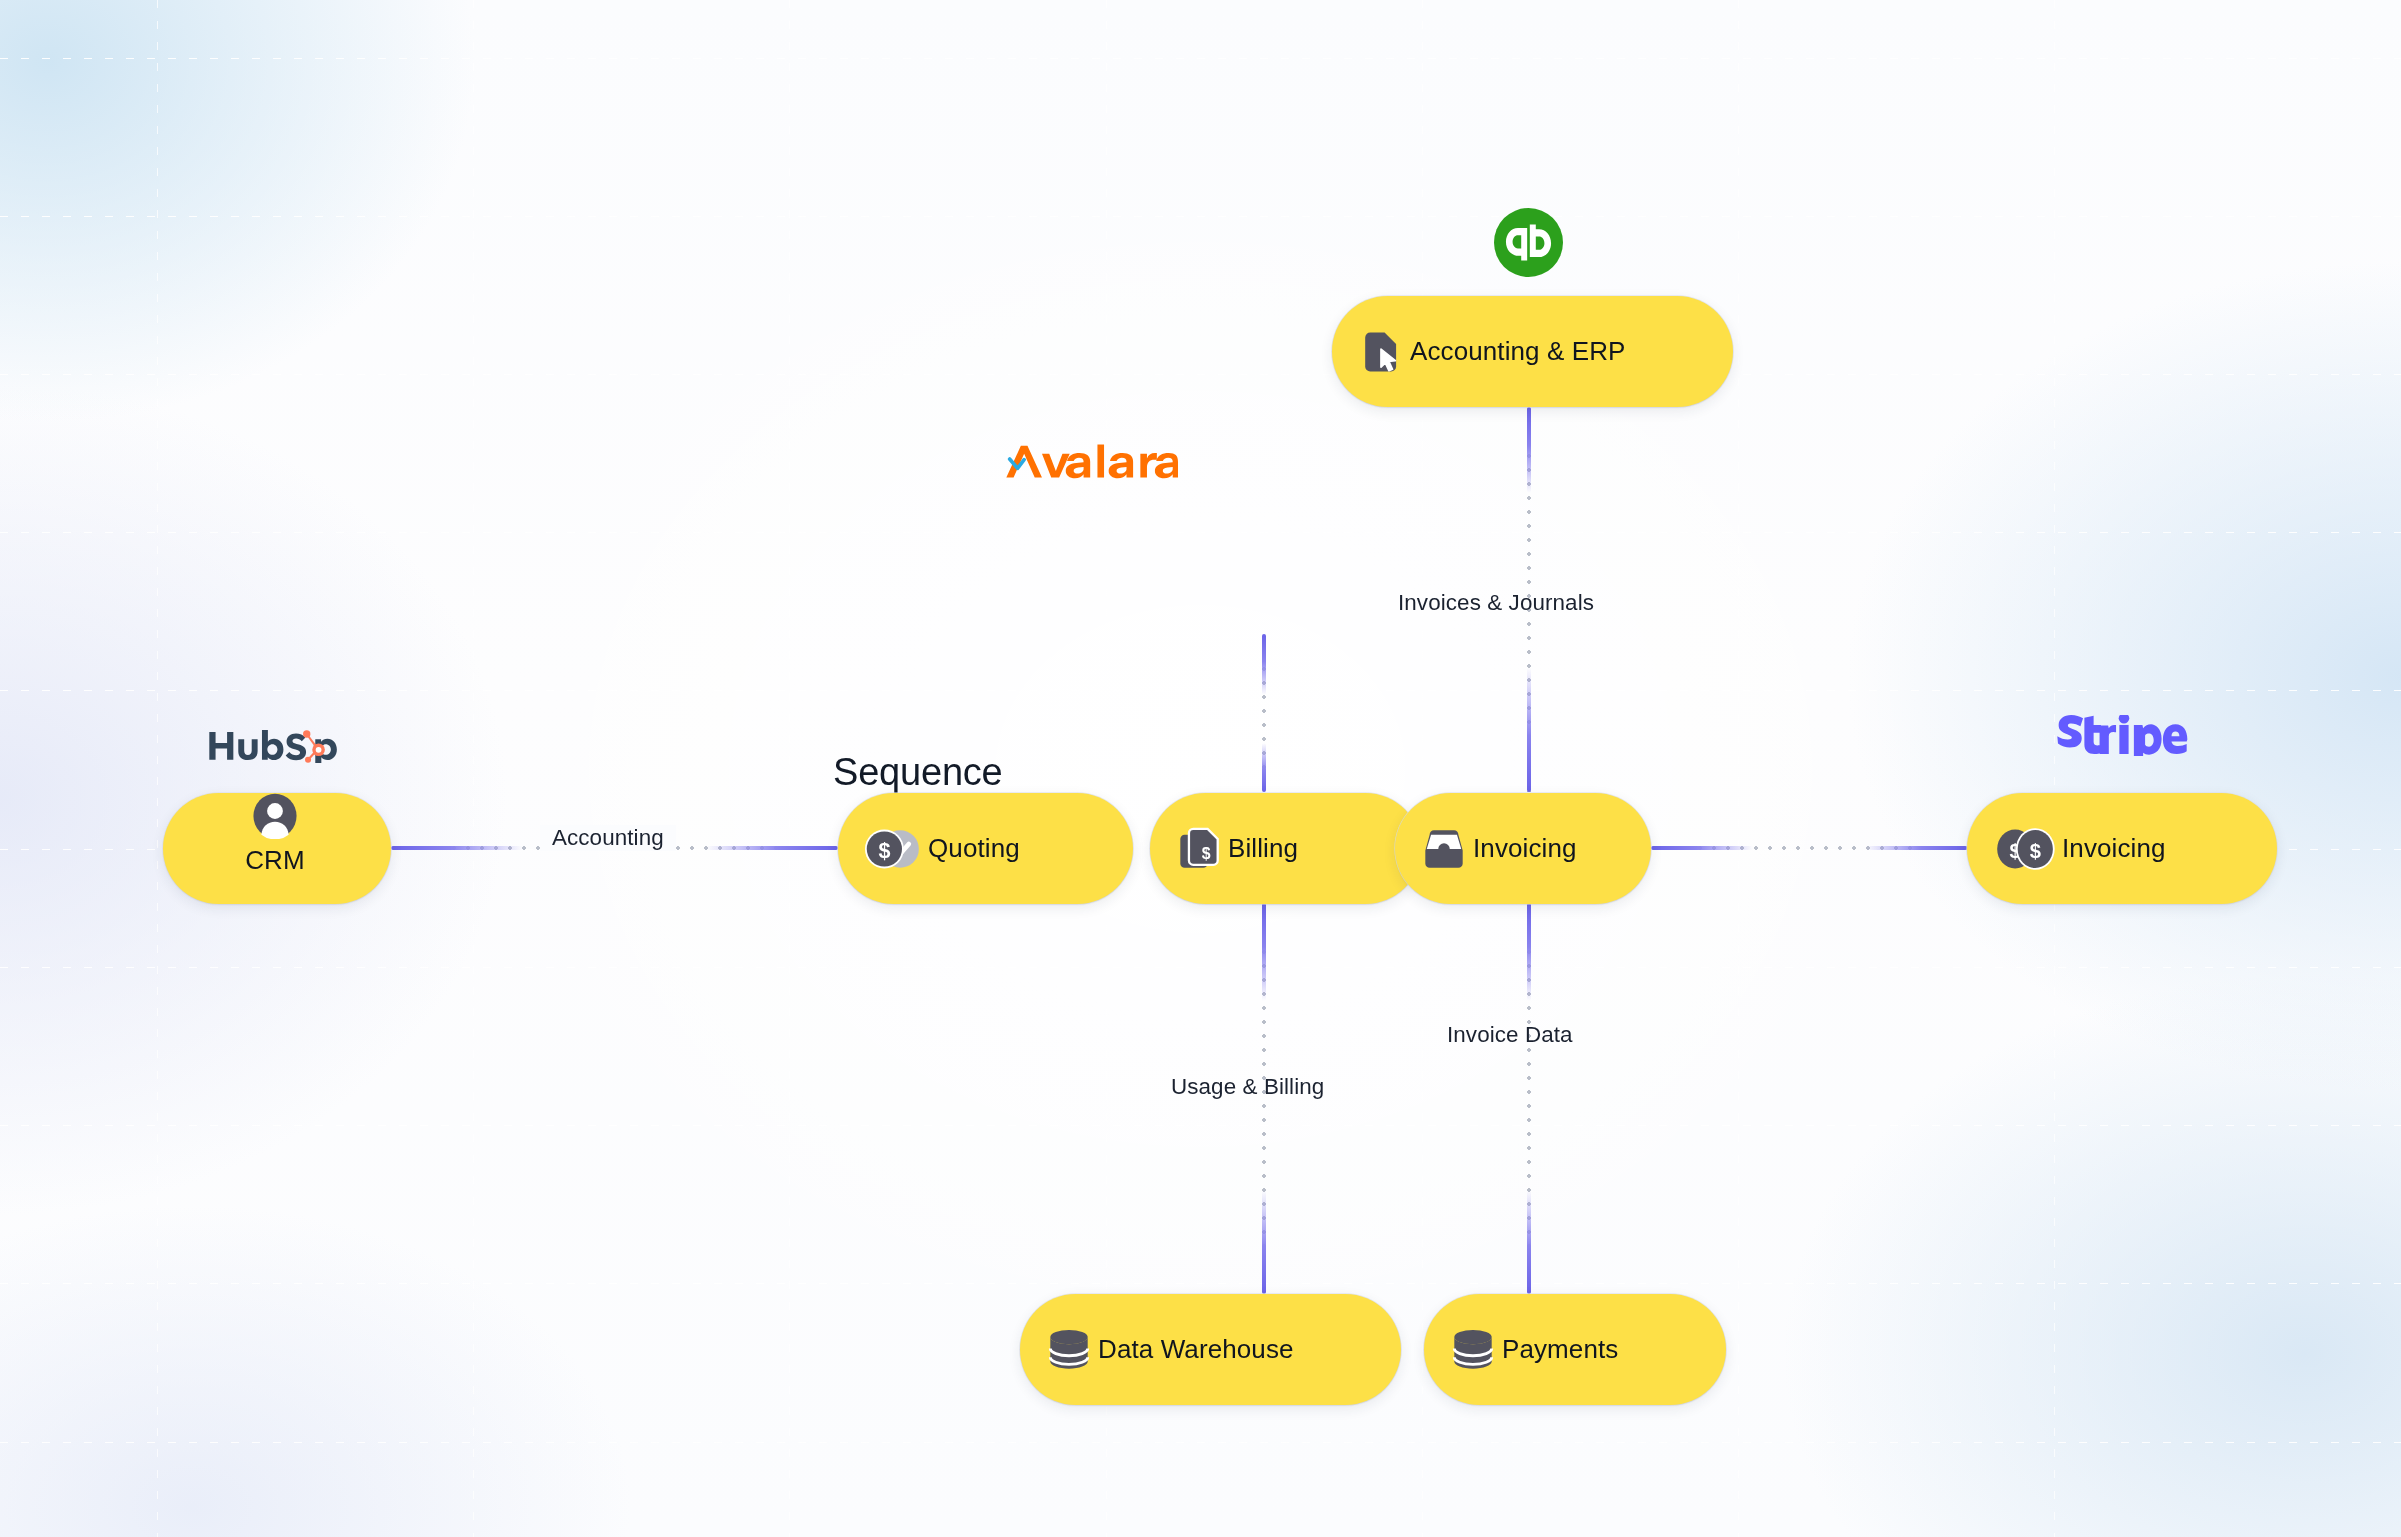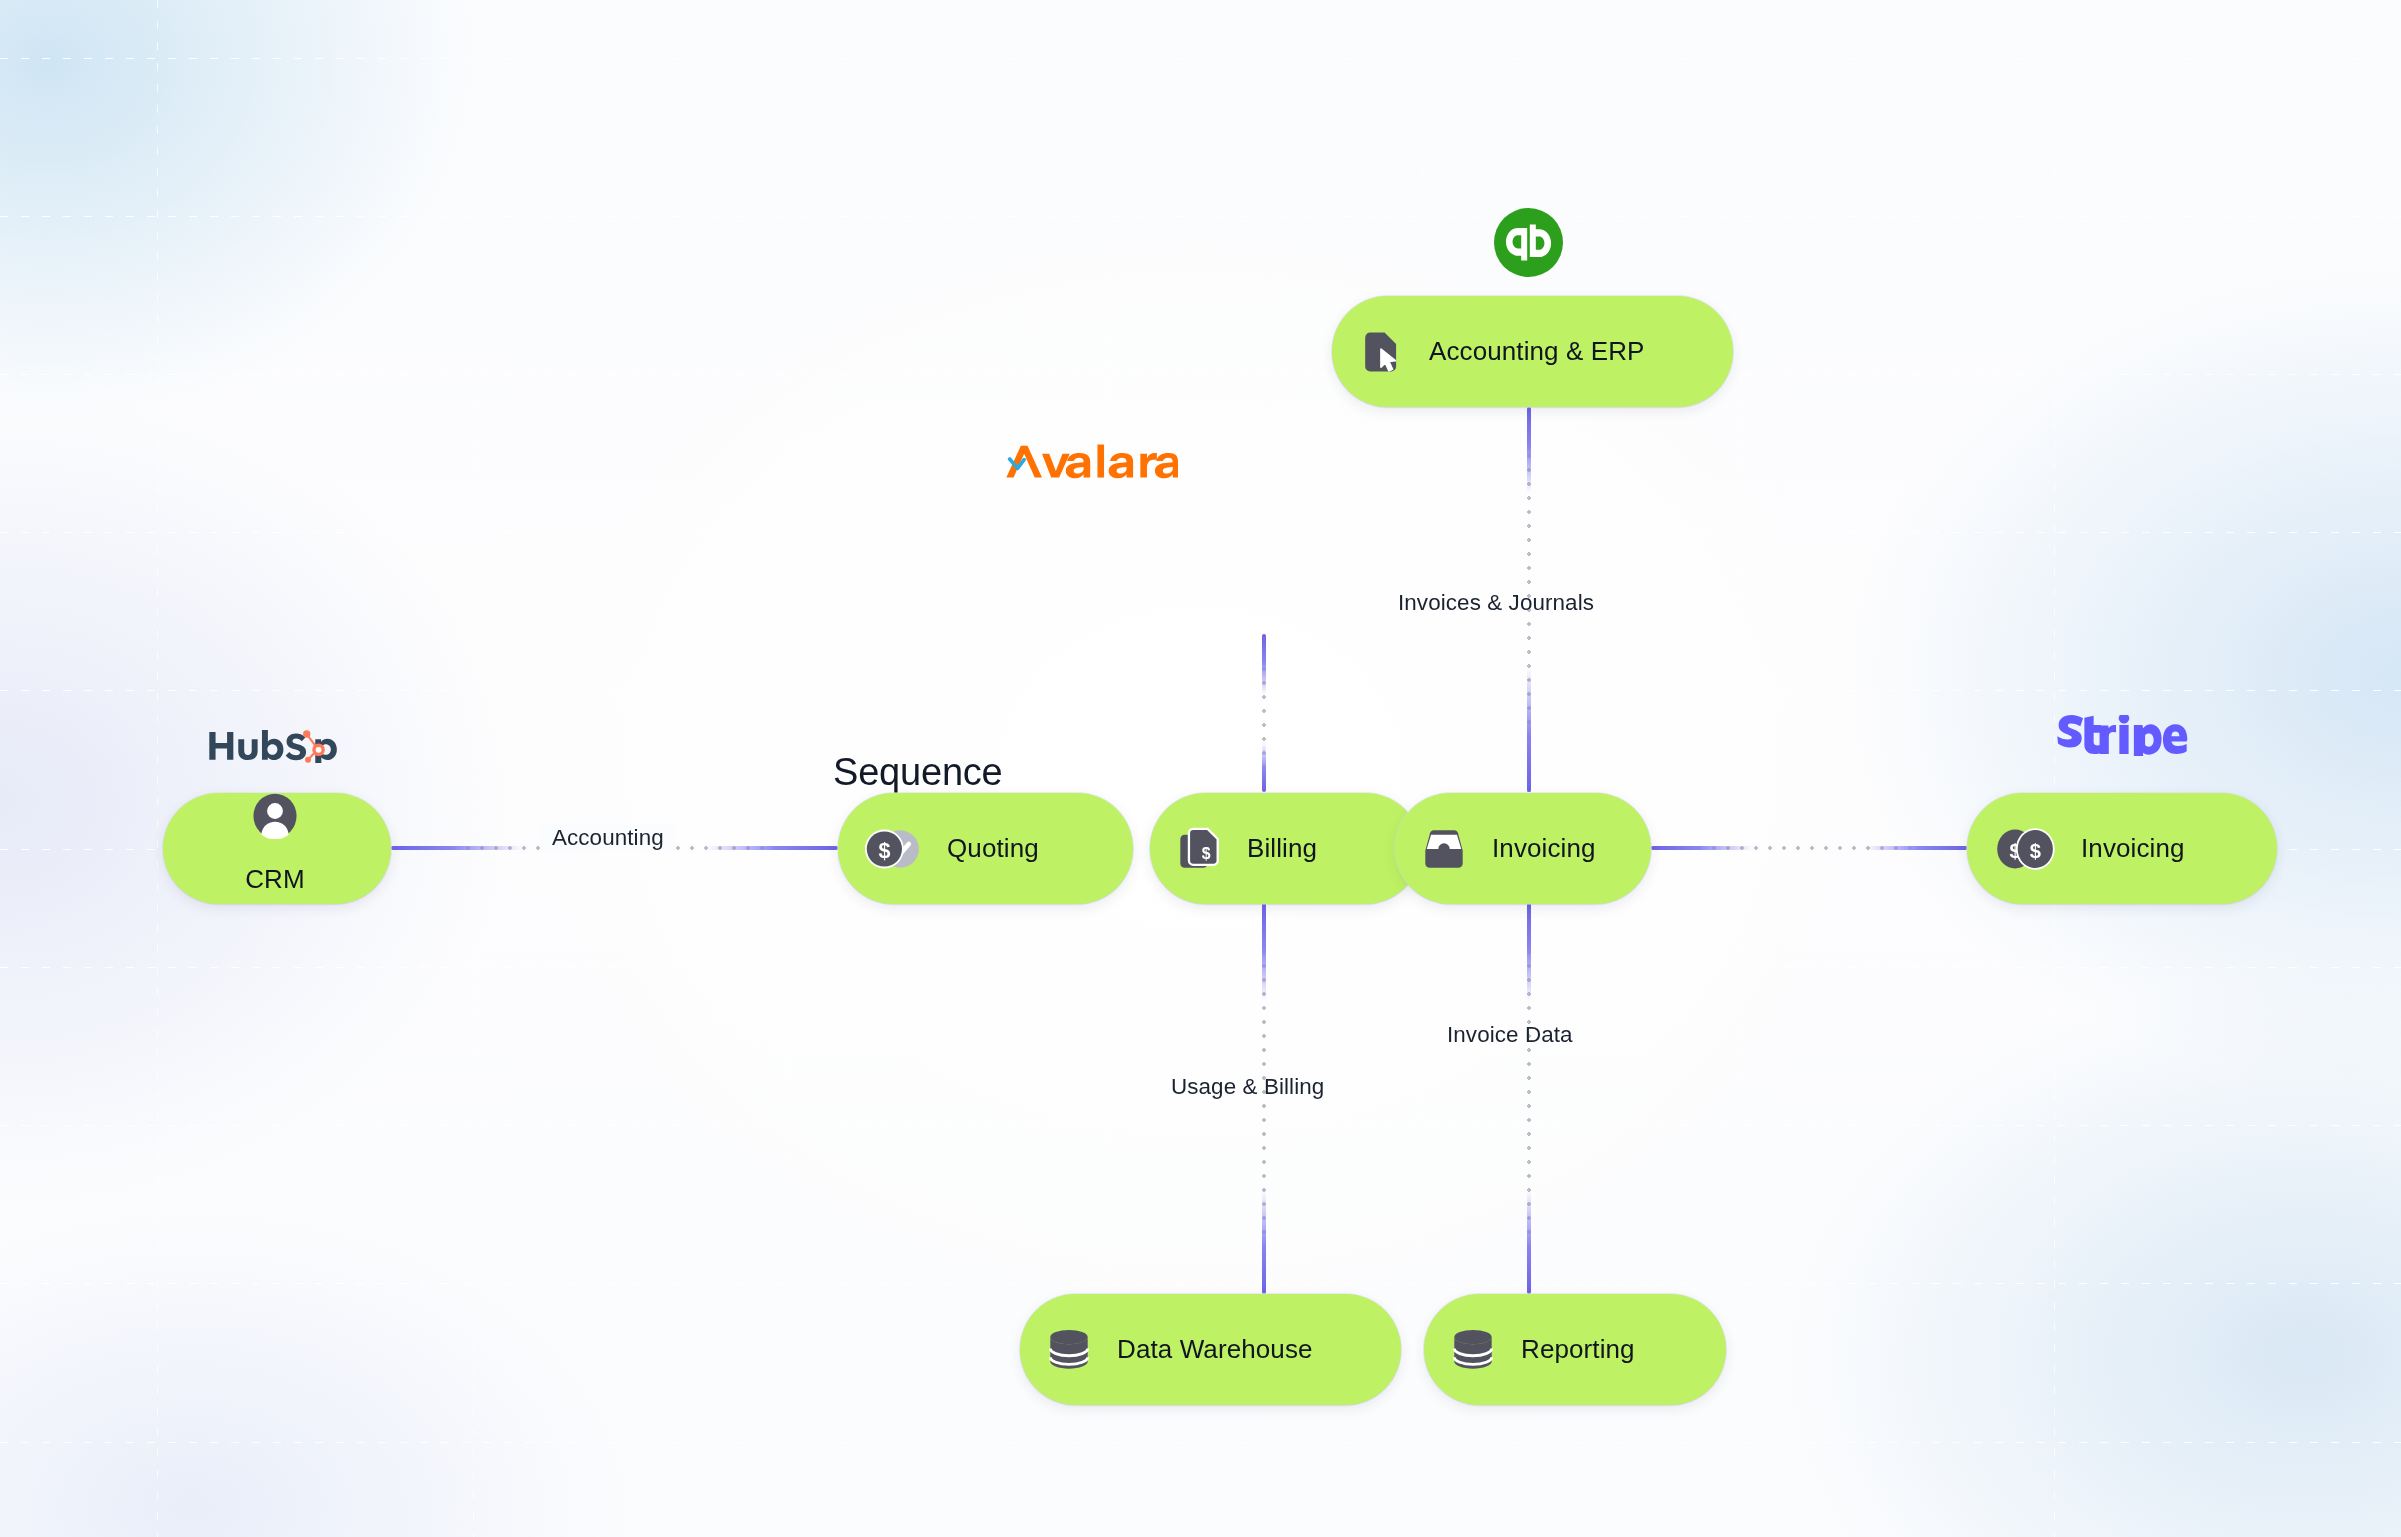--- a/index.html
+++ b/index.html
@@ -82,22 +82,22 @@
     color: #1b2230;
     white-space: nowrap;
     letter-spacing: 0.1px;
   }
 
   
   .node {
     position: absolute;
     display: flex;
     align-items: center;
-    gap: 25px;
-    background: #bef264;
+    gap: 6px;
+    background: #fde047;
     border-radius: 66px;
     box-shadow: 0 4px 13px rgba(31,41,66,0.09),
                 0 0.7px 2px rgba(31,41,66,0.06),
                 0 0 0 0.7px rgba(226,230,238,0.75);
     padding: 0 30px 0 26px;
     height: 111px;
     box-sizing: border-box;
   }
   .node-label {
     font-size: 26px;
@@ -310,17 +310,17 @@
     <span class="node-label">Data Warehouse</span>
   </div>
 
   <div class="node" style="left:1424px; top:1294px; width:302px;">
     <svg class="node-icon" viewBox="0 0 64 64">
       <ellipse cx="32" cy="14" rx="26" ry="10" fill="#53535f"></ellipse>
       <path d="M6 14v34c0 5.5 11.6 10 26 10s26-4.5 26-10V14c0 5.5-11.6 10-26 10S6 19.5 6 14z" fill="#53535f"></path>
       <path d="M6 30c0 5.5 11.6 10 26 10s26-4.5 26-10" stroke="#ffffff" stroke-width="4" fill="none"></path>
       <path d="M6 42c0 5.5 11.6 10 26 10s26-4.5 26-10" stroke="#ffffff" stroke-width="4" fill="none"></path>
     </svg>
-    <span class="node-label">Reporting</span>
+    <span class="node-label">Payments</span>
   </div>
 
 </div>
 
 
 </body></html>

